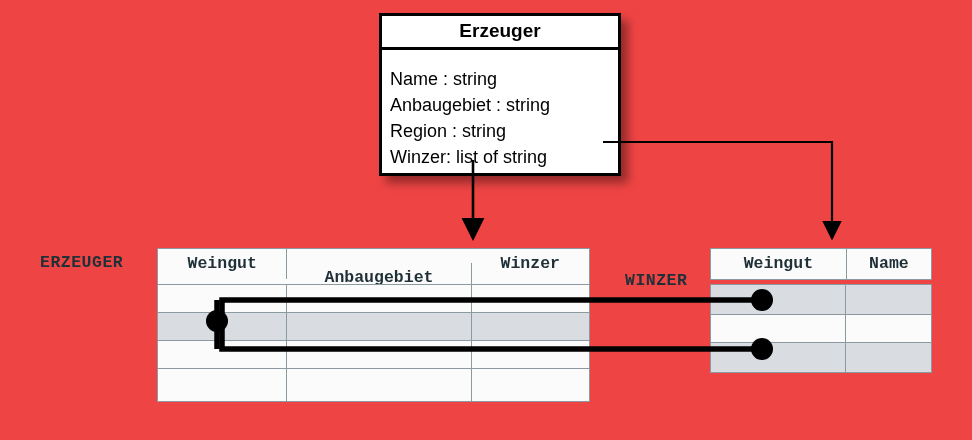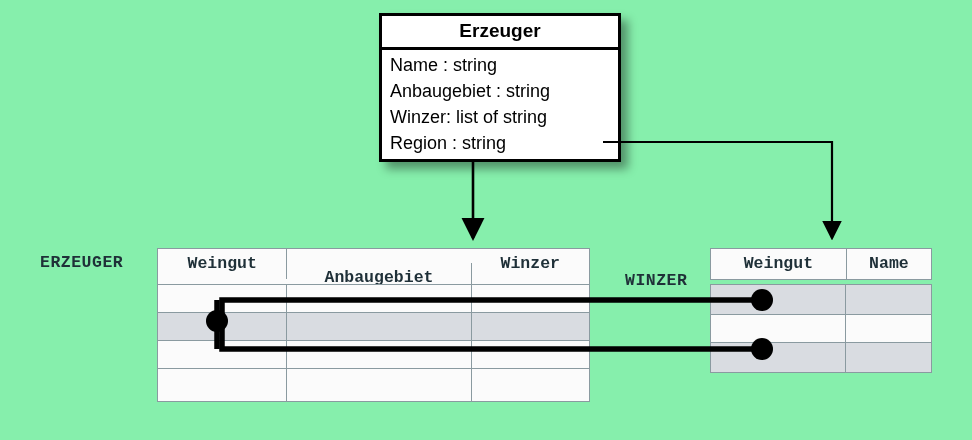--- a/index.html
+++ b/index.html
@@ -4,21 +4,21 @@
 <style>
   html, body {
     margin: 0;
     padding: 0;
     background: #f8f8f8;
   }
   #canvas {
     position: relative;
     width: 972px;
     height: 440px;
-    background: #86efac;
+    background: #ef4444;
     overflow: hidden;
     font-family: "Liberation Sans", sans-serif;
   }
 
   
   .uml-box {
     position: absolute;
     left: 379px;
     top: 13px;
     width: 242px;
@@ -31,21 +31,21 @@
     text-align: center;
     font-weight: bold;
     font-size: 19px;
     line-height: 26px;
     padding: 2px 0 3px 0;
     border-bottom: 3px solid #000000;
     color: #000000;
     font-family: "Liberation Sans", sans-serif;
   }
   .uml-attrs {
-    padding: 2px 0 3px 8px;
+    padding: 16px 0 3px 8px;
   }
   .uml-attr {
     font-size: 18px;
     line-height: 26px;
     color: #000000;
     white-space: nowrap;
     font-family: "Liberation Sans", sans-serif;
   }
 
   
@@ -112,22 +112,22 @@
 </head>
 <body>
 
 <div id="canvas">
 
   <div class="uml-box">
     <div class="uml-title">Erzeuger</div>
     <div class="uml-attrs">
       <div class="uml-attr">Name : string</div>
       <div class="uml-attr">Anbaugebiet : string</div>
+      <div class="uml-attr">Region : string</div>
       <div class="uml-attr">Winzer: list of string</div>
-      <div class="uml-attr">Region : string</div>
     </div>
   </div>
 
   <div class="rel-label" style="left:40px; top:253px;">ERZEUGER</div>
 
   <div class="rel-head" style="left:157px; top:248px; width:433px;">
     <div class="cell" style="width:130px;">Weingut</div>
     <div class="cell" style="width:185px;margin-top:14px;">Anbaugebiet</div>
     <div class="cell" style="width:118px;">Winzer</div>
   </div>

